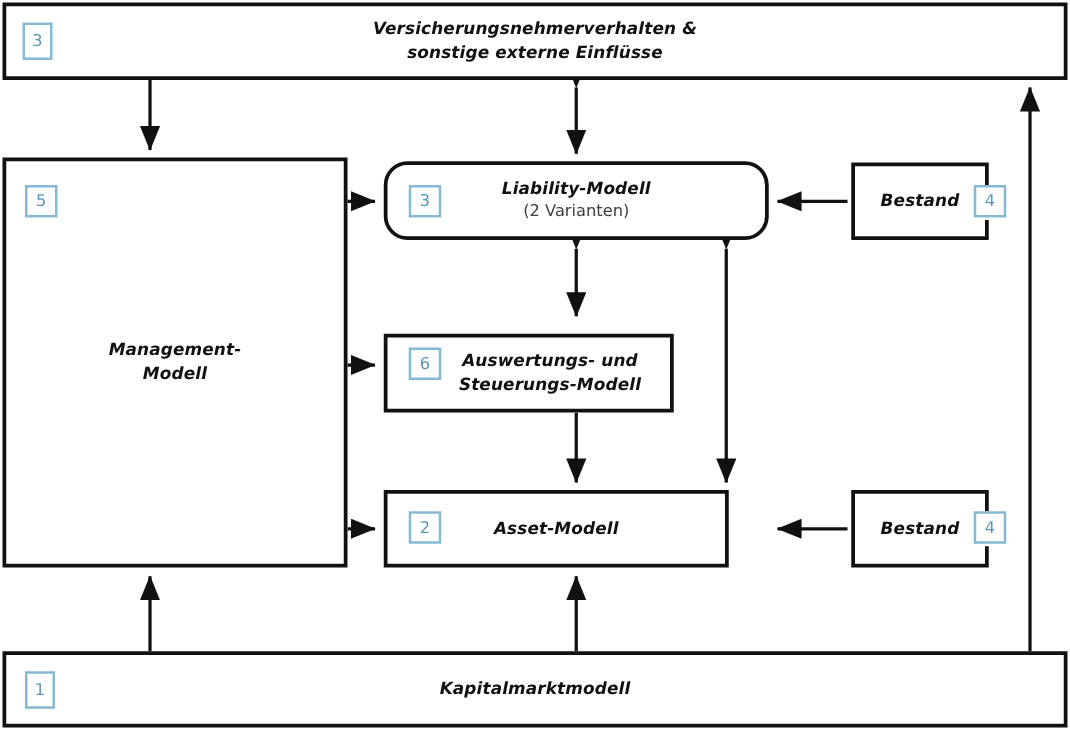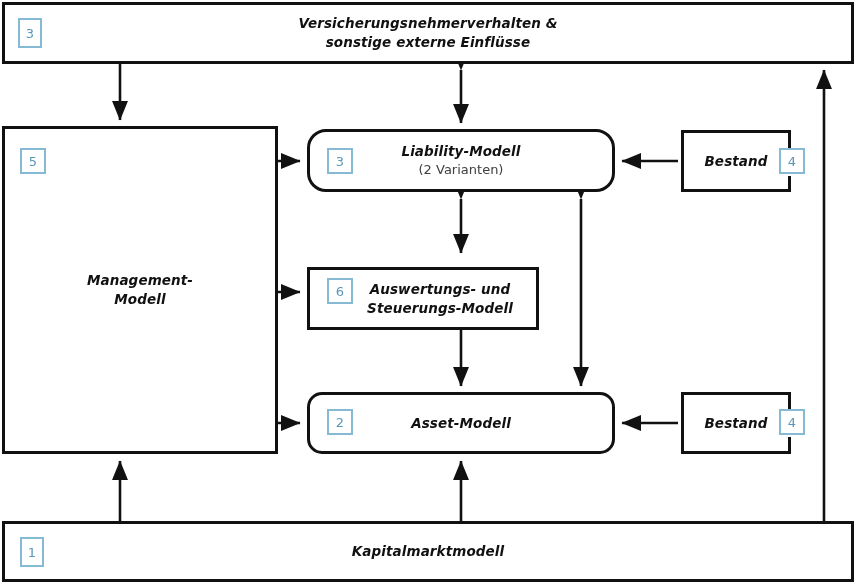--- a/index.html
+++ b/index.html
@@ -66,21 +66,21 @@
     z-index: 5;
   }
   .badge-sq { width: 26px; height: 26px; }
   .badge-tall { width: 24px; height: 30px; }
 
   
   #node-external   { left: 2px;   top: 2px;   width: 852px; height: 62px; }
   #node-management { left: 2px;   top: 126px; width: 276px; height: 328px; }
   #node-liability  { left: 307px; top: 129px; width: 308px; height: 63px; border-radius: 19px; }
   #node-evaluation { left: 307px; top: 267px; width: 232px; height: 63px; }
-  #node-asset      { left: 307px; top: 392px; width: 308px; height: 62px; border-radius: 15px; }
+  #node-asset      { left: 307px; top: 392px; width: 276px; height: 62px; }
   #node-bestand-1  { left: 681px; top: 130px; width: 110px; height: 62px; }
   #node-bestand-2  { left: 681px; top: 392px; width: 110px; height: 62px; }
   #node-capital    { left: 2px;   top: 521px; width: 852px; height: 61px; }
 
   
   #badge-external    { left: 18px;  top: 18px; }
   #badge-management  { left: 20px;  top: 148px; }
   #badge-liability   { left: 327px; top: 148px; }
   #badge-evaluation  { left: 327px; top: 278px; }
   #badge-asset       { left: 327px; top: 409px; }

